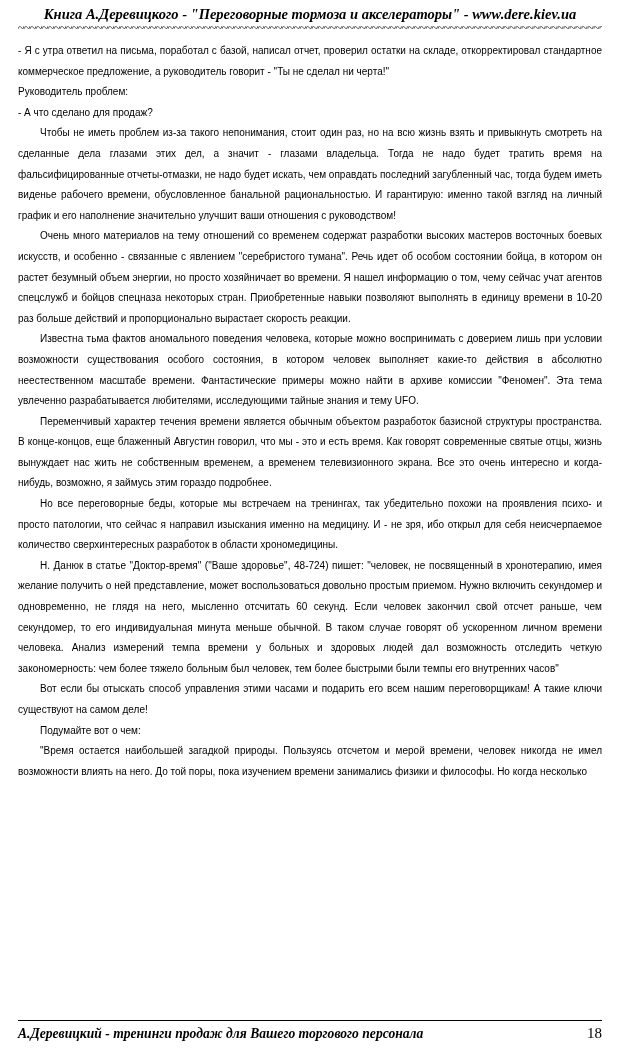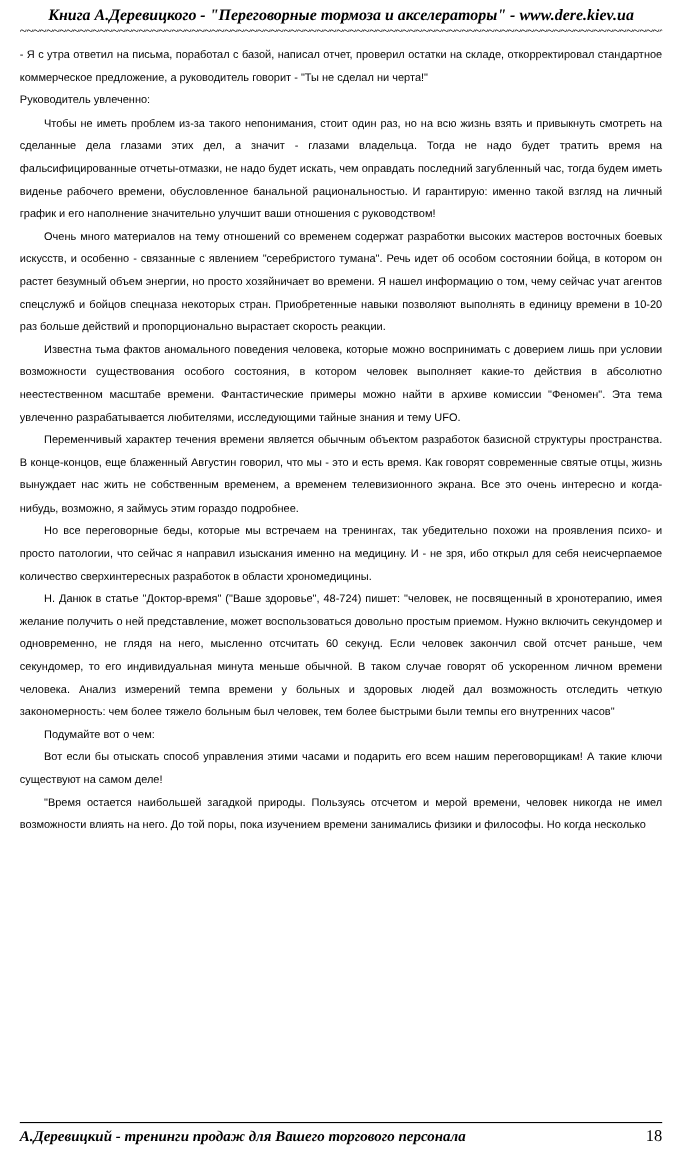--- a/index.html
+++ b/index.html
@@ -68,21 +68,21 @@
     right: 18px;
     bottom: 10px;
   }
   .footer-rule {
     border-top: 1px solid #000;
     width: 100%;
     margin-bottom: 4px;
   }
   .footer-row {
     display: flex;
-    align-items: flex-start;
+    align-items: center;
     justify-content: space-between;
     gap: 12px;
   }
   .footer-text {
     font-family: "Liberation Serif", serif;
     font-style: italic;
     font-weight: bold;
     font-size: 13.6px;
     white-space: nowrap;
   }
@@ -95,29 +95,30 @@
 </head>
 <body>
 
 <div class="page">
 
   <div class="header">Книга А.Деревицкого - "Переговорные тормоза и акселераторы" - www.dere.kiev.ua</div>
   <div class="header-rule">~~~~~~~~~~~~~~~~~~~~~~~~~~~~~~~~~~~~~~~~~~~~~~~~~~~~~~~~~~~~~~~~~~~~~~~~~~~~~~~~~~~~~~~~~~~~~~~~~~~~~~~~~~~~~~~~~~~~~~~</div>
 
   <div class="body-text">
     <p class="p0">- Я с утра ответил на письма, поработал с базой, написал отчет, проверил остатки на складе, откорректировал стандартное коммерческое предложение, а руководитель говорит - "Ты не сделал ни черта!"</p>
-    <p class="p1">Руководитель увлеченно:</p>
+    <p class="p1">Руководитель проблем:</p>
+    <p class="p2">- А что сделано для продаж?</p>
     <p class="ind">Чтобы не иметь проблем из-за такого непонимания, стоит один раз, но на всю жизнь взять и привыкнуть смотреть на сделанные дела глазами этих дел, а значит - глазами владельца. Тогда не надо будет тратить время на фальсифицированные отчеты-отмазки, не надо будет искать, чем оправдать последний загубленный час, тогда будем иметь виденье рабочего времени, обусловленное банальной рациональностью. И гарантирую: именно такой взгляд на личный график и его наполнение значительно улучшит ваши отношения с руководством!</p>
     <p class="ind">Очень много материалов на тему отношений со временем содержат разработки высоких мастеров восточных боевых искусств, и особенно - связанные с явлением "серебристого тумана". Речь идет об особом состоянии бойца, в котором он растет безумный объем энергии, но просто хозяйничает во времени. Я нашел информацию о том, чему сейчас учат агентов спецслужб и бойцов спецназа некоторых стран. Приобретенные навыки позволяют выполнять в единицу времени в 10-20 раз больше действий и пропорционально вырастает скорость реакции.</p>
     <p class="ind">Известна тьма фактов аномального поведения человека, которые можно воспринимать с доверием лишь при условии возможности существования особого состояния, в котором человек выполняет какие-то действия в абсолютно неестественном масштабе времени. Фантастические примеры можно найти в архиве комиссии "Феномен". Эта тема увлеченно разрабатывается любителями, исследующими тайные знания и тему UFO.</p>
     <p class="ind">Переменчивый характер течения времени является обычным объектом разработок базисной структуры пространства. В конце-концов, еще блаженный Августин говорил, что мы - это и есть время. Как говорят современные святые отцы, жизнь вынуждает нас жить не собственным временем, а временем телевизионного экрана. Все это очень интересно и когда-нибудь, возможно, я займусь этим гораздо подробнее.</p>
     <p class="ind">Но все переговорные беды, которые мы встречаем на тренингах, так убедительно похожи на проявления психо- и просто патологии, что сейчас я направил изыскания именно на медицину. И - не зря, ибо открыл для себя неисчерпаемое количество сверхинтересных разработок в области хрономедицины.</p>
     <p class="ind">Н. Данюк в статье "Доктор-время" ("Ваше здоровье", 48-724) пишет: "человек, не посвященный в хронотерапию, имея желание получить о ней представление, может воспользоваться довольно простым приемом. Нужно включить секундомер и одновременно, не глядя на него, мысленно отсчитать 60 секунд. Если человек закончил свой отсчет раньше, чем секундомер, то его индивидуальная минута меньше обычной. В таком случае говорят об ускоренном личном времени человека. Анализ измерений темпа времени у больных и здоровых людей дал возможность отследить четкую закономерность: чем более тяжело больным был человек, тем более быстрыми были темпы его внутренних часов"</p>
+    <p class="ind">Вот если бы отыскать способ управления этими часами и подарить его всем нашим переговорщикам! А такие ключи существуют на самом деле!</p>
     <p class="ind">Подумайте вот о чем:</p>
-    <p class="ind">Вот если бы отыскать способ управления этими часами и подарить его всем нашим переговорщикам! А такие ключи существуют на самом деле!</p>
     <p class="ind">"Время остается наибольшей загадкой природы. Пользуясь отсчетом и мерой времени, человек никогда не имел возможности влиять на него. До той поры, пока изучением времени занимались физики и философы. Но когда несколько</p>
   </div>
 
   <div class="footer">
     <div class="footer-rule"></div>
     <div class="footer-row">
       <span class="footer-text">А.Деревицкий - тренинги продаж для Вашего торгового персонала</span>
       <span class="page-number">18</span>
     </div>
   </div>

